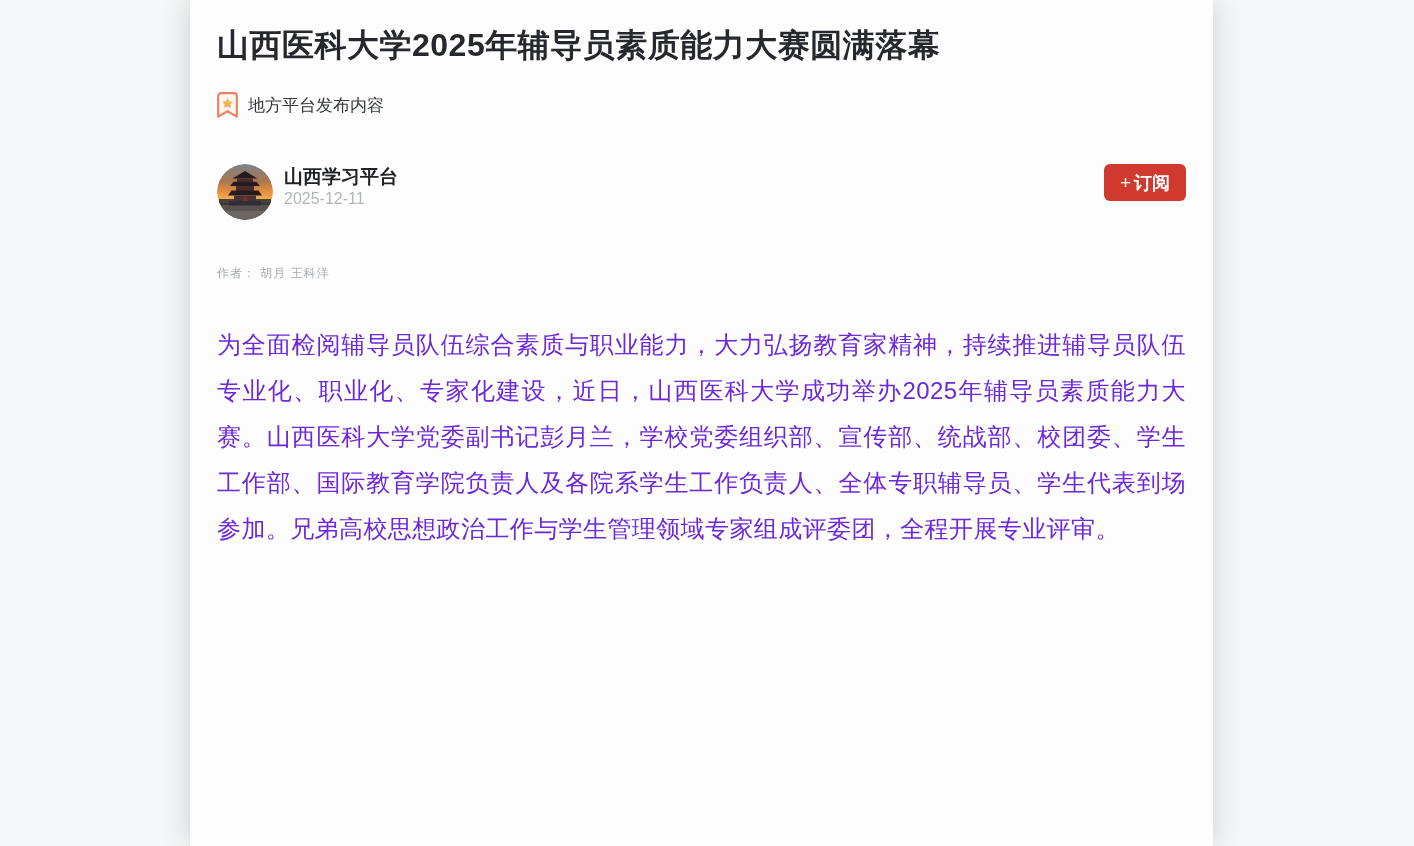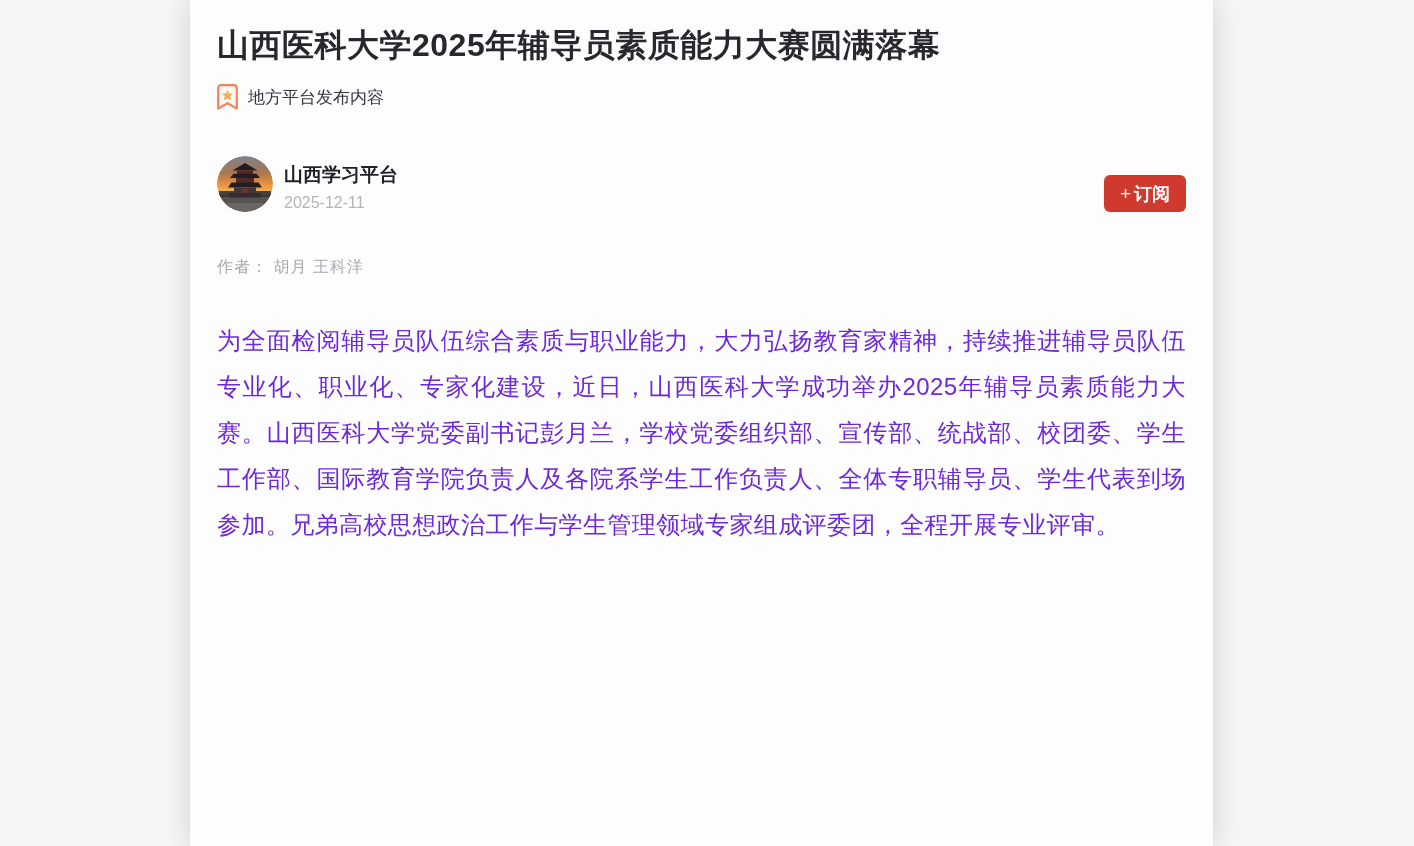--- a/index.html
+++ b/index.html
@@ -20,52 +20,51 @@
   }
   .article-title {
     margin-top: 27px;
     font-size: 32px;
     line-height: 37px;
     font-weight: 700;
     color: #26282d;
     letter-spacing: 0.5px;
   }
   .badge-row {
-    margin-top: 20px;
+    margin-top: 28px;
     display: flex;
     align-items: center;
     gap: 10px;
     height: 26px;
   }
   .badge-row .badge-label {
     font-size: 17px;
     color: #33363c;
   }
   .pub-row {
     margin-top: 46px;
     display: flex;
-    align-items: flex-end;
+    align-items: flex-start;
     height: 56px;
   }
   .avatar {
     width: 56px; height: 56px;
     border-radius: 50%;
     overflow: hidden;
     flex: 0 0 56px;
     cursor: pointer;
   }
   .pub-meta { margin-left: 11px; }
   .pub-name {
     font-size: 19px;
     font-weight: 700;
     color: #1f2126;
     cursor: pointer;
   }
   .pub-date {
-    margin-top: 6px;
     font-size: 16px;
     color: #b2b6bc;
   }
   .subscribe-btn {
     margin-left: auto;
     height: 37px;
     padding: 0 16px;
     border: none;
     border-radius: 6px;
     background: #d03a2e;
@@ -74,21 +73,21 @@
     font-weight: 700;
     display: flex;
     align-items: center;
     gap: 3px;
     cursor: pointer;
     font-family: "Liberation Sans", "DejaVu Sans", sans-serif;
   }
   .subscribe-btn .plus { font-weight: 400; font-size: 19px; line-height: 1; }
   .author-line {
     margin-top: 45px;
-    font-size: 16px;
+    font-size: 12px;
     color: #a6aab1;
     letter-spacing: 1px;
   }
   .article-body { margin-top: 40px; }
   .article-body p {
     font-size: 24px;
     line-height: 46px;
     color: #6d28d9;
     text-align: justify;
     letter-spacing: 0.4px;

